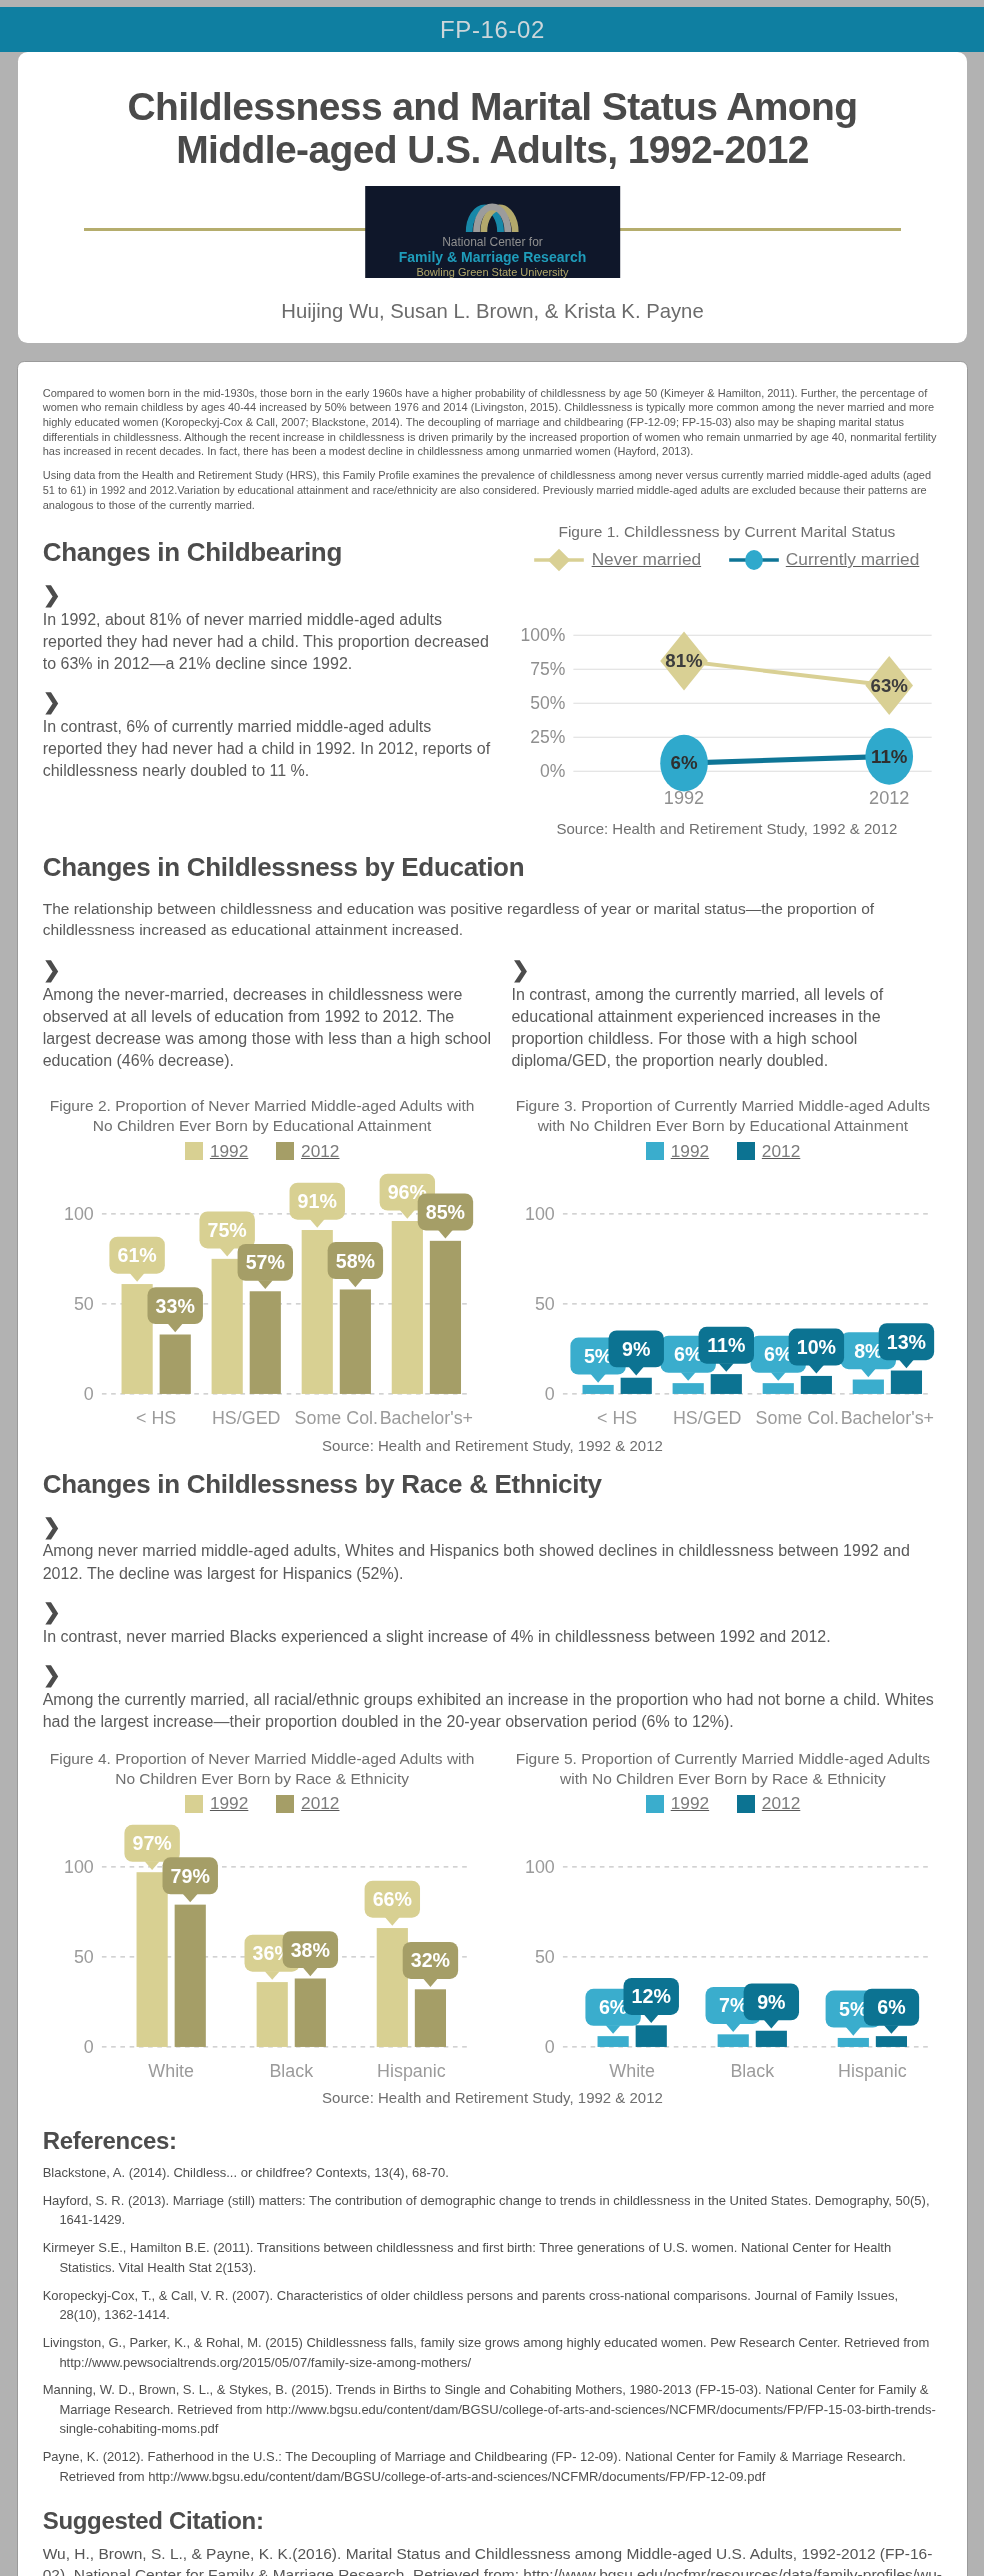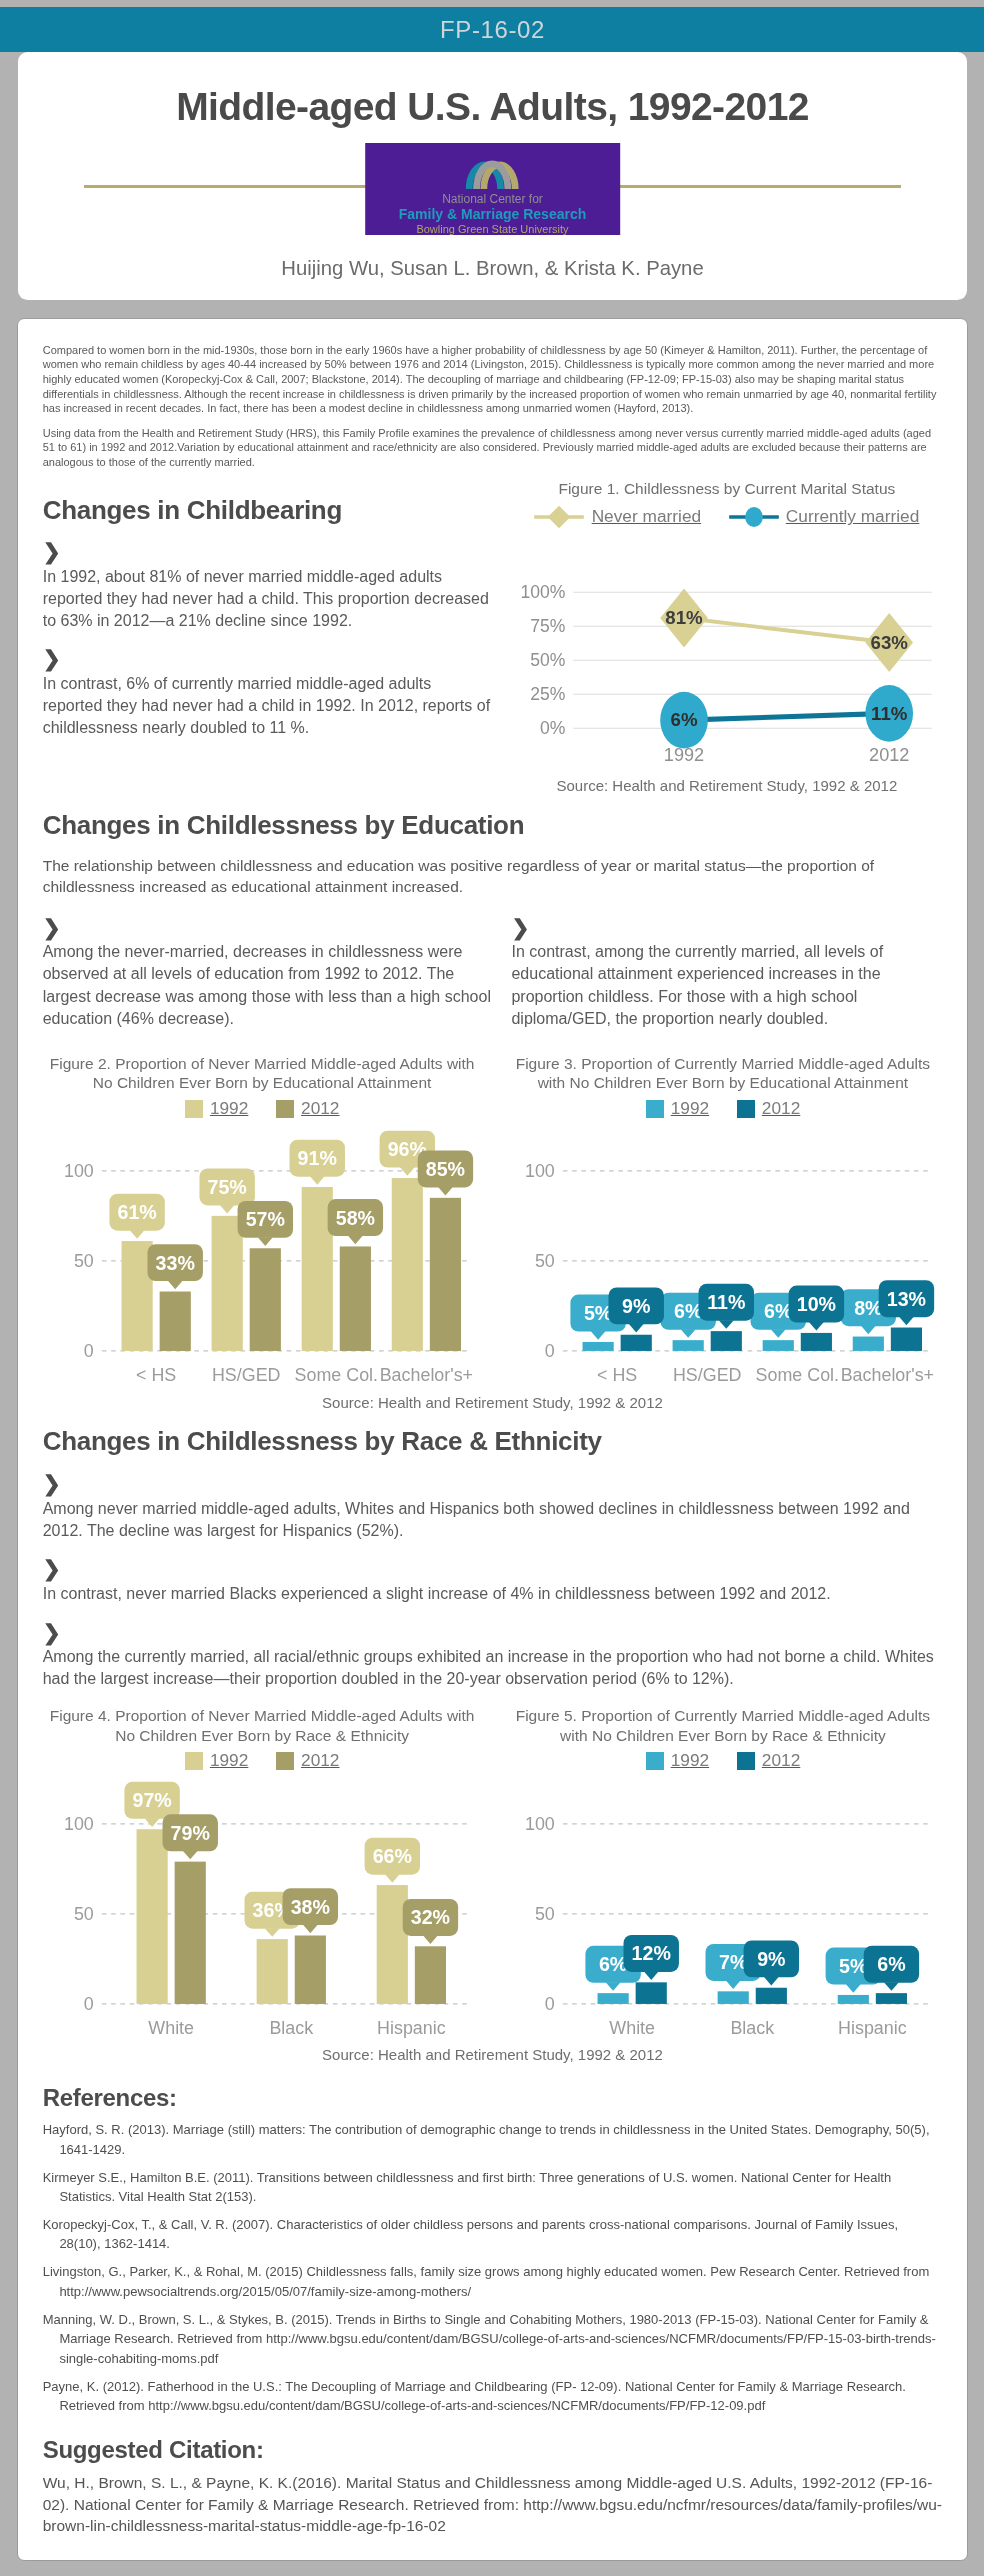--- a/index.html
+++ b/index.html
@@ -4,21 +4,21 @@
 <style>
   html,body{margin:0;padding:0;}
   body{width:985px;background:#b2b2b2;font-family:"Liberation Sans",sans-serif;color:#595959;}
   .banner{margin-top:7.2px;height:45px;background:#0f7fa1;display:flex;align-items:center;justify-content:center;
           font-size:24px;color:#cdd6da;letter-spacing:0.6px;}
   .card{background:#fff;border-radius:9.6px;}
   .title-card{margin:0 18px;padding:18px 24px 20.3px;text-align:center;}
   .poster-title{font-size:39px;line-height:1.1;color:#4a4a4a;font-weight:bold;letter-spacing:-0.6px;margin:15.5px 0 3.6px;}
   .logo-strip{position:relative;height:109px;margin-top:14.3px;}
   .rule{position:absolute;left:42px;right:42px;top:42px;height:3.6px;background:#b5ad6d;}
-  .logo-center{position:absolute;left:50%;transform:translateX(-50%);top:0;background:#4c1d95;padding:0 20.3px;width:215px;}
+  .logo-center{position:absolute;left:50%;transform:translateX(-50%);top:0;background:#0f172a;padding:0 20.3px;width:215px;}
   .arch{display:block;margin:0 auto;}
   .logo-l1{font-size:12px;color:#8f8f8f;margin-top:2.4px;}
   .logo-l2{font-size:14px;color:#1f9cba;font-weight:bold;}
   .logo-l3{font-size:11px;color:#b0a76a;margin-top:1.2px;}
   .authors{font-size:20.3px;color:#6b6b6b;margin-top:4.8px;}
   .main-card{margin:18px 16.7px 0;border:1.2px solid #9a9a9a;border-radius:7.2px;padding:16.7px 25px 24px;}
   .intro{font-size:11px;line-height:1.33;margin:7.2px 0 9.6px;}
   .sec-h{font-size:26px;color:#4c4c4c;letter-spacing:-0.3px;margin:15.5px 0 14.3px;font-weight:bold;}
   .bullet{display:flex;margin:0 0 15.5px;flex-direction:column;}
   .chev{font-size:21.5px;color:#4c4c4c;font-weight:bold;line-height:1.2;margin-right:12px;flex:0 0 auto;}
@@ -45,20 +45,21 @@
 <body>
 
 <div class="page">
 
   <div class="banner">
     <span>FP-16-02</span>
   </div>
 
   <div class="card title-card">
     <div class="poster-title">
+      <div>Childlessness and Marital Status Among</div>
       <div>Middle-aged U.S. Adults, 1992-2012</div>
     </div>
     <div class="logo-strip">
       <div class="rule"></div>
       <div class="logo-center">
         <svg class="arch" width="66" height="47" viewBox="0 0 120 90">
           <path d="M16 88 A 30 46 0 0 1 76 88" stroke="#1788a8" stroke-width="13" fill="none"></path>
           <path d="M44 88 A 30 46 0 0 1 104 88" stroke="#b3a96c" stroke-width="13" fill="none"></path>
           <path d="M30 88 A 30 48 0 0 1 90 88" stroke="#9c9c9c" stroke-width="13" fill="none"></path>
         </svg>
@@ -391,20 +392,21 @@
               <rect x="623" y="299.28" width="96" height="64" rx="14" fill="#0c7392"></rect>
               <text x="671" y="343.28" text-anchor="middle" fill="#ffffff" font-size="34" font-weight="bold">6%</text>
             </svg>
           </div>
       </div>
     </div>
     <div class="fig-source">Source: Health and Retirement Study, 1992 &amp; 2012</div>
 
     <h2 class="refs-h">References:</h2>
     <div>
+        <p class="ref">Blackstone, A. (2014). Childless... or childfree? Contexts, 13(4), 68-70.</p>
         <p class="ref">Hayford, S. R. (2013). Marriage (still) matters: The contribution of demographic change to trends in childlessness in the United States. Demography, 50(5), 1641-1429.</p>
         <p class="ref">Kirmeyer S.E., Hamilton B.E. (2011). Transitions between childlessness and first birth: Three generations of U.S. women. National Center for Health Statistics. Vital Health Stat 2(153).</p>
         <p class="ref">Koropeckyj-Cox, T., &amp; Call, V. R. (2007). Characteristics of older childless persons and parents cross-national comparisons. Journal of Family Issues, 28(10), 1362-1414.</p>
         <p class="ref">Livingston, G., Parker, K., &amp; Rohal, M. (2015) Childlessness falls, family size grows among highly educated women. Pew Research Center. Retrieved from http://www.pewsocialtrends.org/2015/05/07/family-size-among-mothers/</p>
         <p class="ref">Manning, W. D., Brown, S. L., &amp; Stykes, B. (2015). Trends in Births to Single and Cohabiting Mothers, 1980-2013 (FP-15-03). National Center for Family &amp; Marriage Research. Retrieved from http://www.bgsu.edu/content/dam/BGSU/college-of-arts-and-sciences/NCFMR/documents/FP/FP-15-03-birth-trends-single-cohabiting-moms.pdf</p>
         <p class="ref">Payne, K. (2012). Fatherhood in the U.S.: The Decoupling of Marriage and Childbearing (FP- 12-09). National Center for Family &amp; Marriage Research. Retrieved from http://www.bgsu.edu/content/dam/BGSU/college-of-arts-and-sciences/NCFMR/documents/FP/FP-12-09.pdf</p>
       </div>
 
     <h2 class="cite-h">Suggested Citation:</h2>
     <p class="cite-text">Wu, H., Brown, S. L., &amp; Payne, K. K.(2016). Marital Status and Childlessness among Middle-aged U.S. Adults, 1992-2012 (FP-16-02). National Center for Family &amp; Marriage Research. Retrieved from: http://www.bgsu.edu/ncfmr/resources/data/family-profiles/wu-brown-lin-childlessness-marital-status-middle-age-fp-16-02</p>

